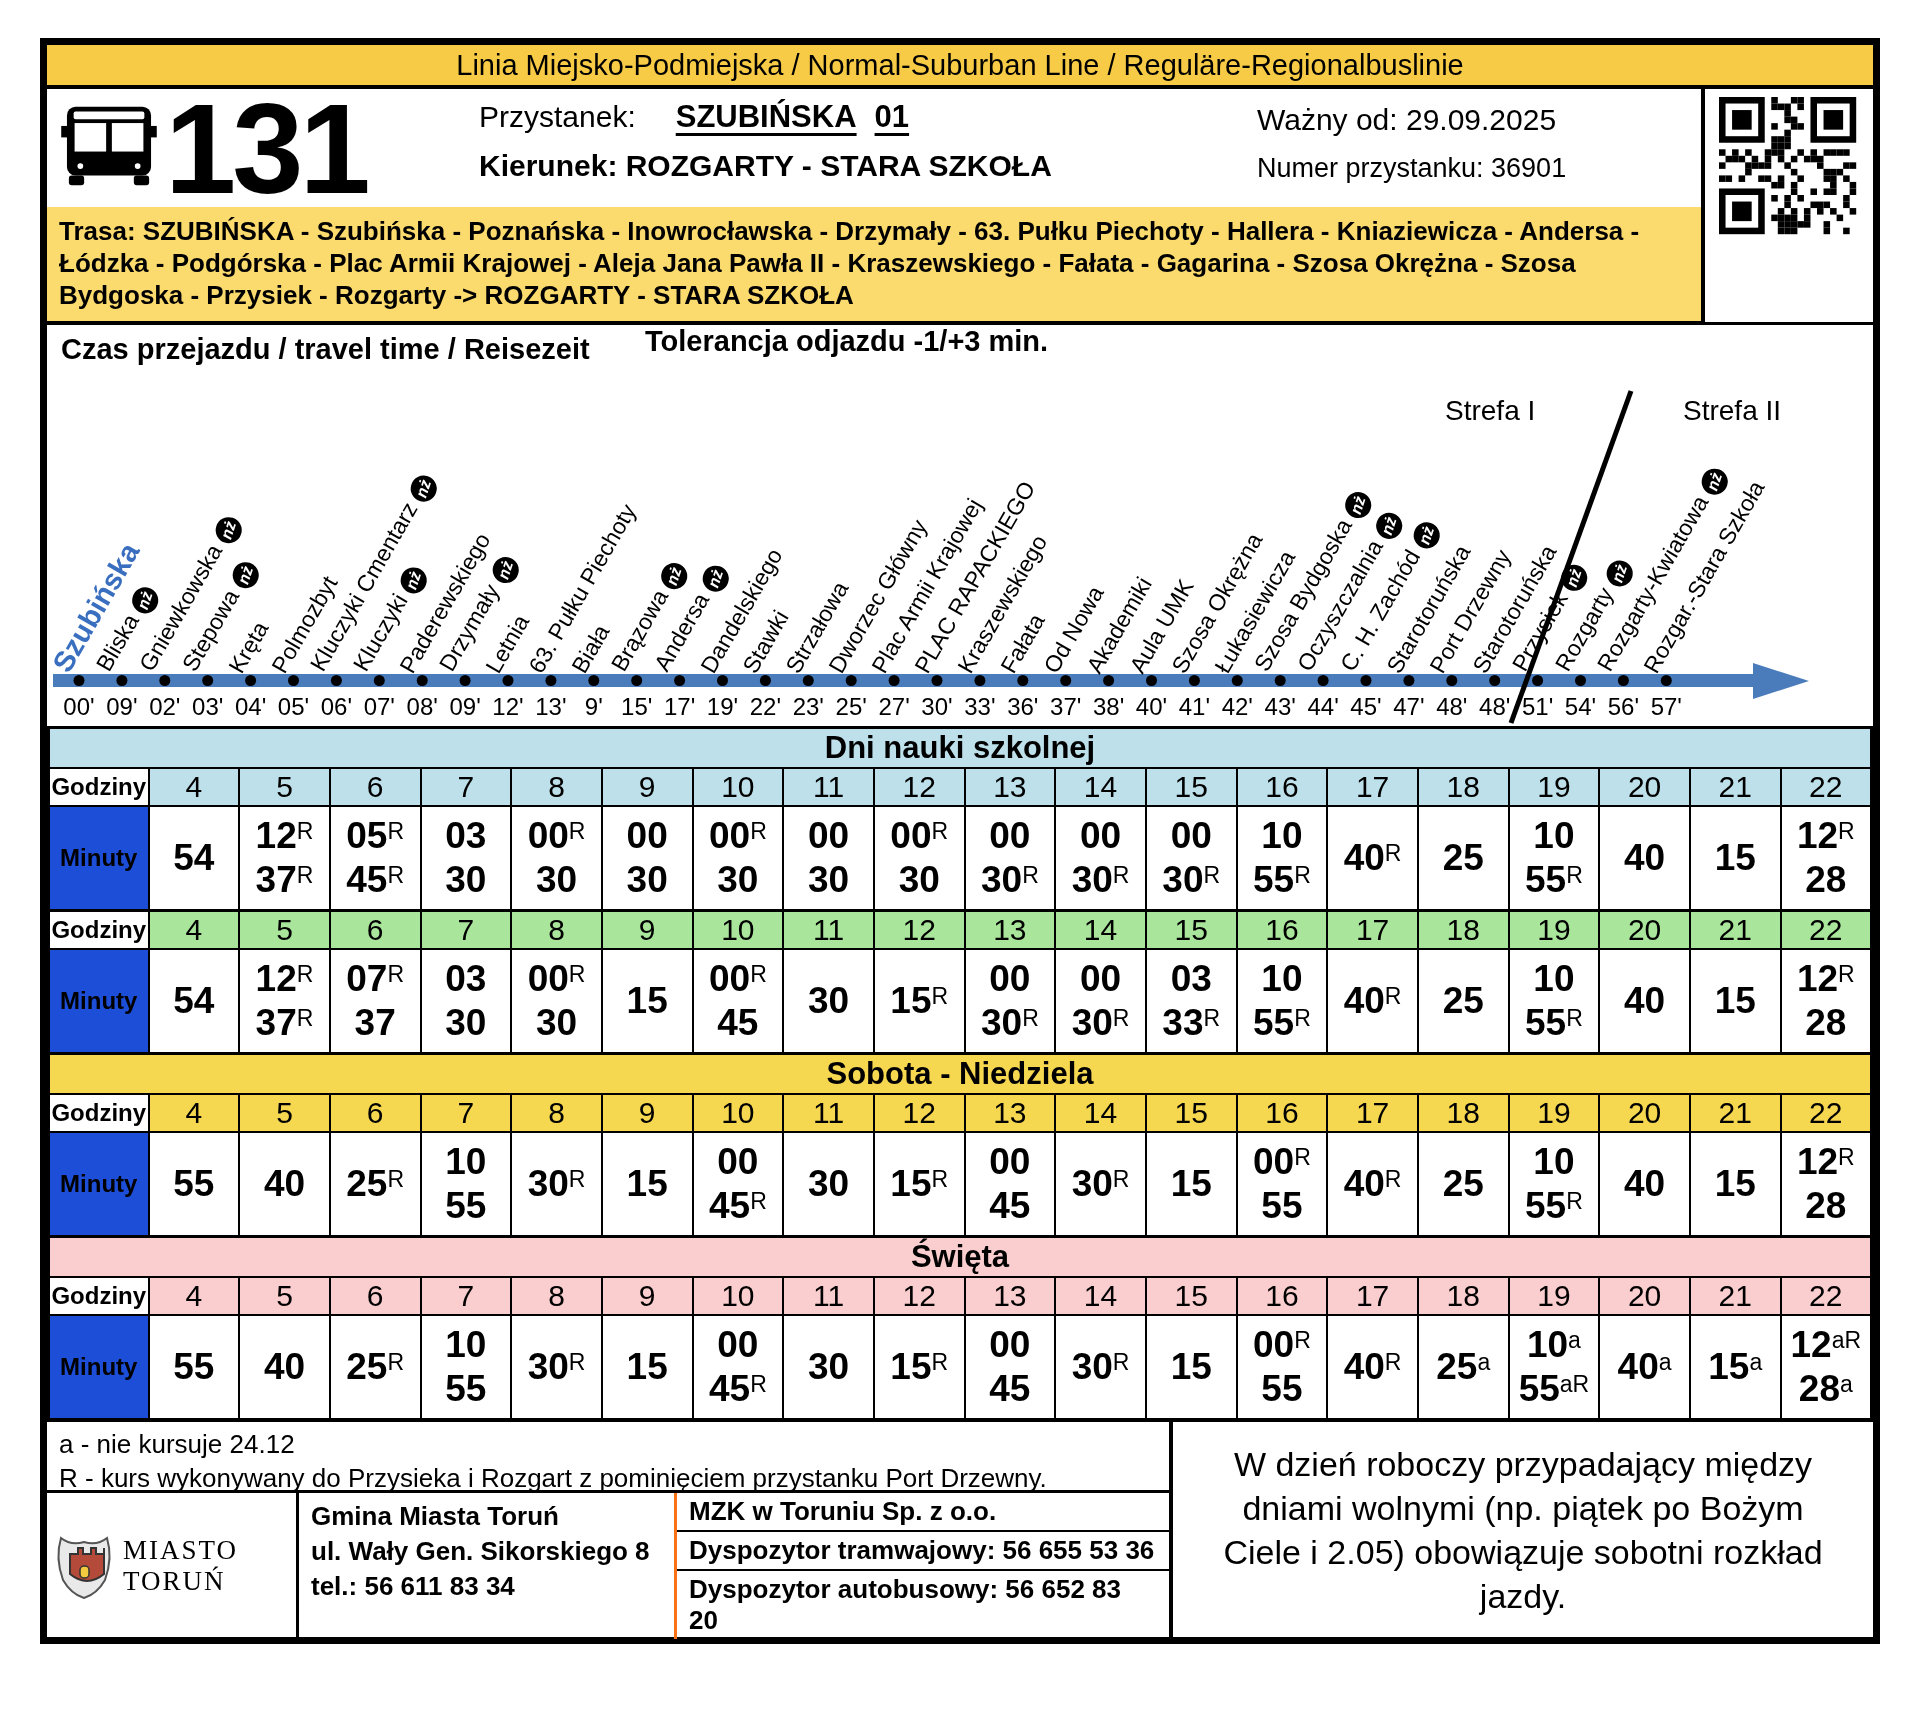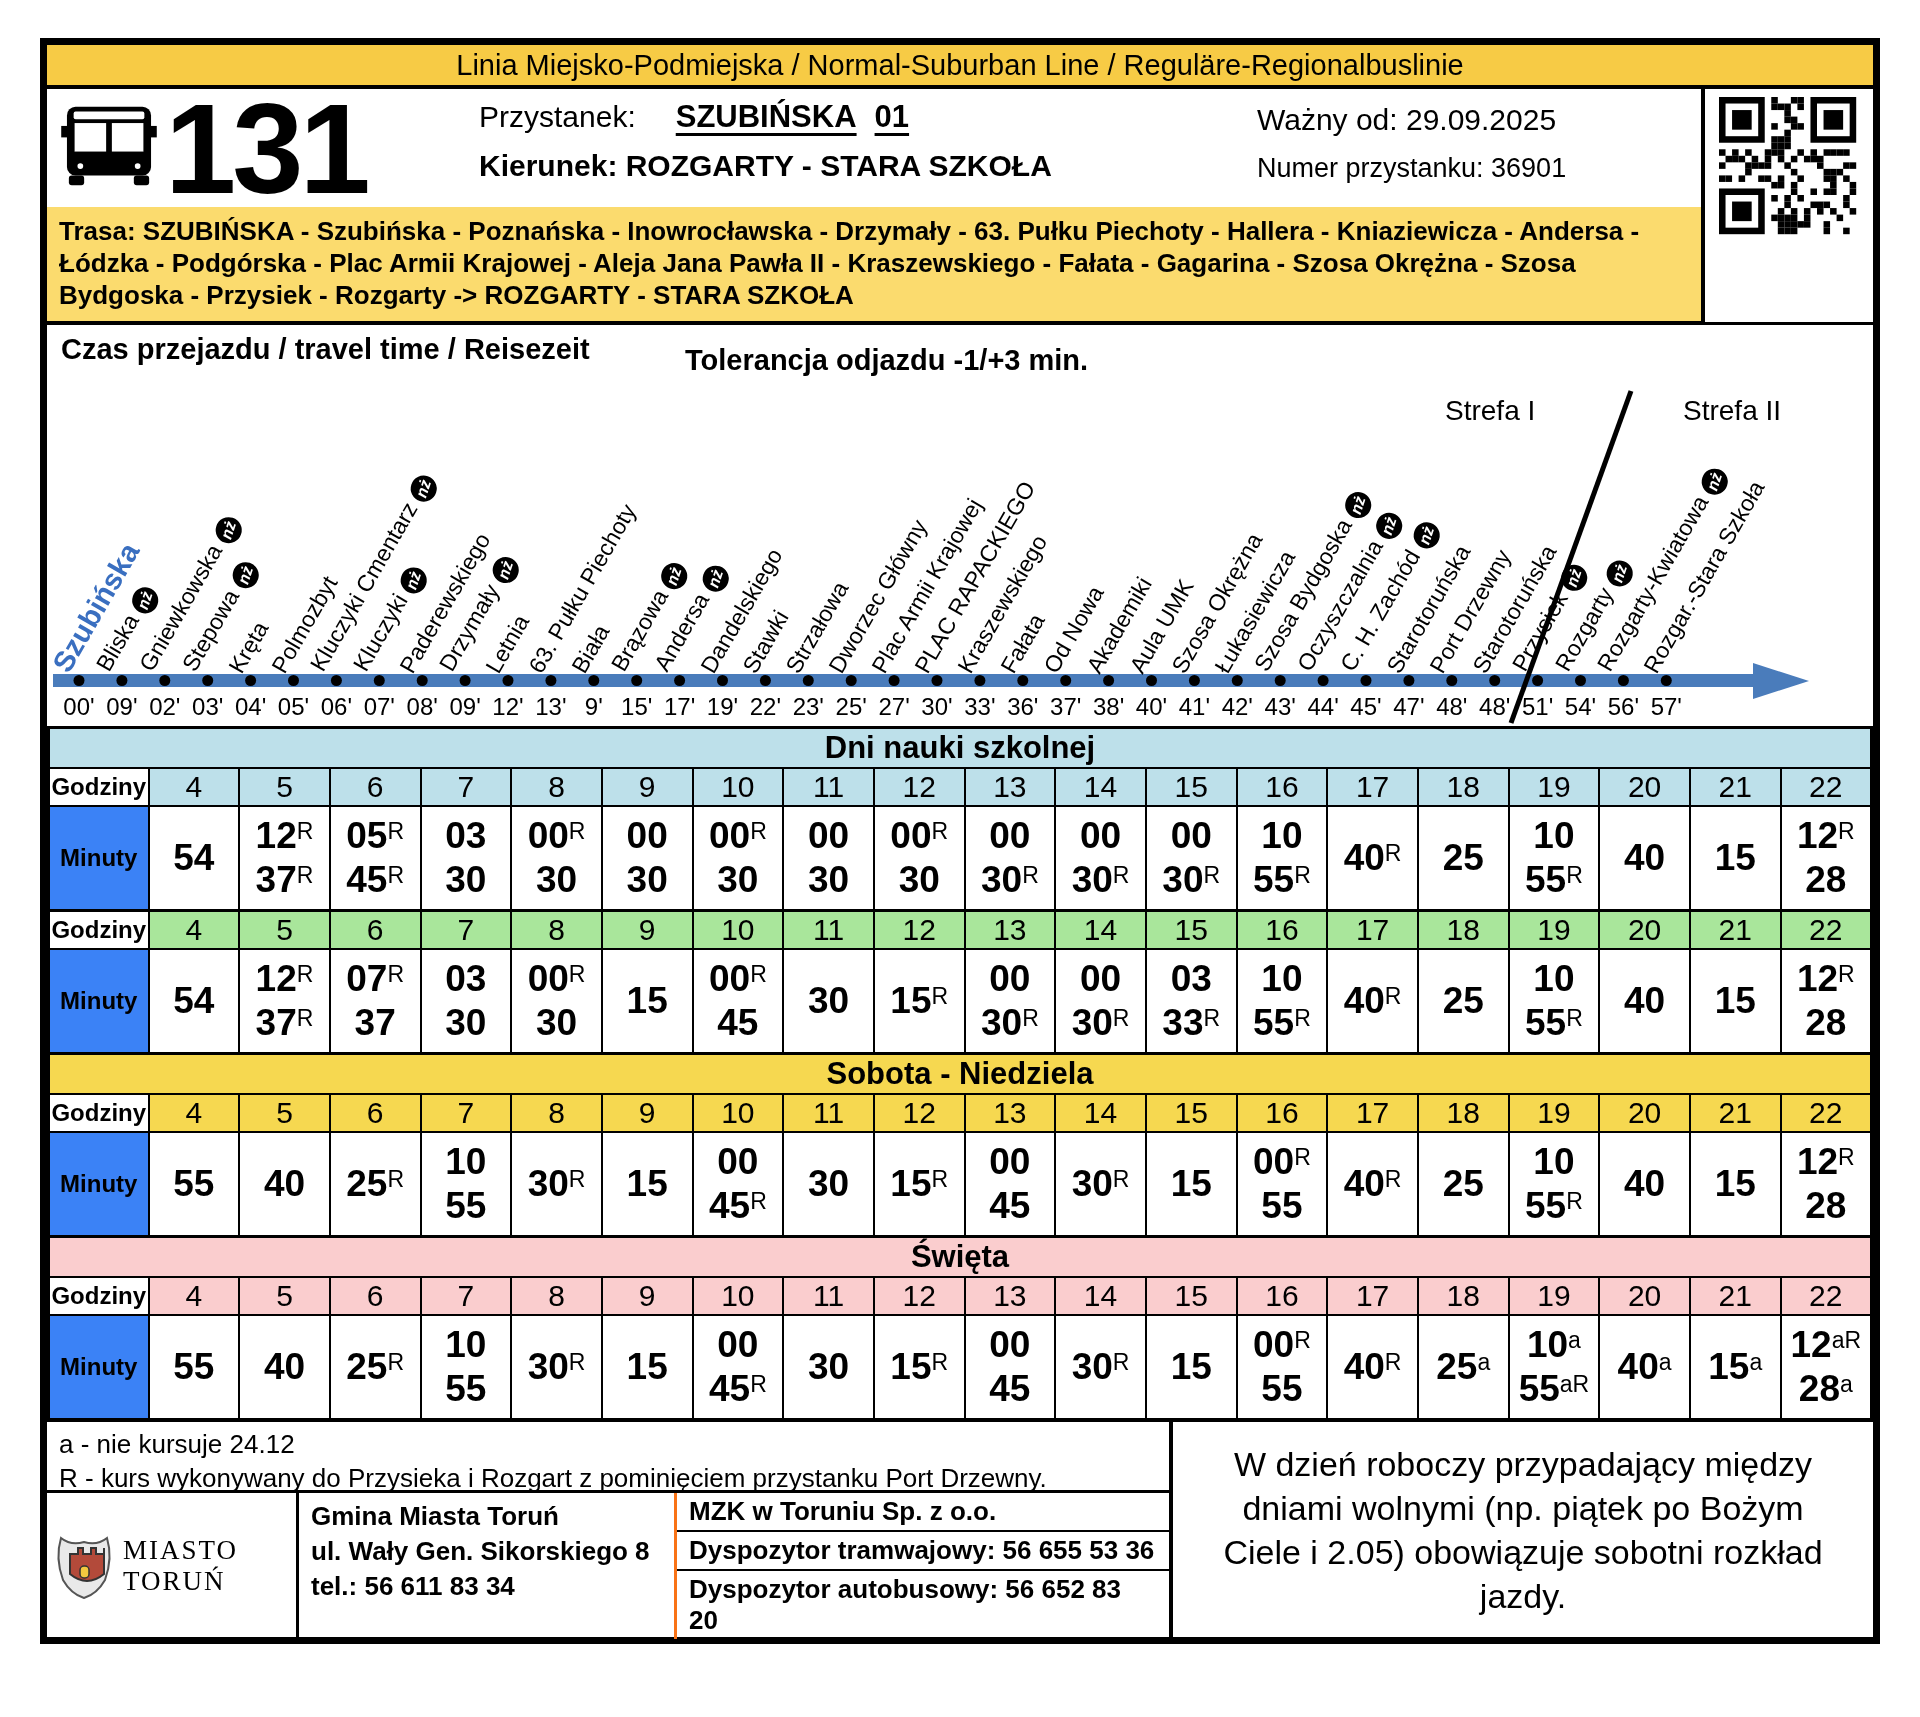--- a/index.html
+++ b/index.html
@@ -23,39 +23,39 @@
   .stop-number{font-size:27px;margin-top:16px;}
   .qr-zone{position:absolute;top:44px;right:0;width:168px;height:233px;background:#fff;border-left:4px solid #000;z-index:5;display:flex;justify-content:center;}
   .qr-zone svg{margin-top:8px;}
 
   
   .trasa{background:#FBDB6E;border-bottom:4px solid #000;padding:8px 196px 9px 12px;font-weight:bold;font-size:26px;line-height:1.24;}
 
   
   .czas-row{height:44px;position:relative;}
   .czas-title{position:absolute;left:14px;top:8px;font-weight:bold;font-size:29px;}
-  .tolerance{position:absolute;left:598px;top:19px;font-weight:bold;font-size:29px;margin-left:40px;}
+  .tolerance{position:absolute;left:598px;top:0;font-weight:bold;font-size:29px;}
 
   
   .diagram{position:relative;height:360px;overflow:hidden;}
   .diagram svg.axis{position:absolute;left:0;top:0;}
   .stop-label{position:absolute;bottom:52px;transform:rotate(-60deg);transform-origin:0 100%;white-space:nowrap;font-size:23px;line-height:1;}
   .stop-label.terminus{color:#3A6FC0;font-weight:bold;font-size:29px;}
   .nz-badge{display:inline-block;background:#000;color:#fff;font-style:italic;font-weight:bold;font-size:16px;border-radius:50%;padding:5px 4px;margin-left:7px;transform:rotate(-12deg);line-height:1;}
   .stop-time{position:absolute;top:324px;transform:translateX(-50%);font-size:24px;}
   .zone-label{position:absolute;top:26px;font-size:28px;}
 
   
   table.tt{border-collapse:collapse;width:1826px;table-layout:fixed;margin-top:-3px;}
   table.tt td{border:2px solid #000;text-align:center;vertical-align:middle;padding:0;}
   td.title-band{border-top:4px solid #000;border-bottom:3px solid #000;font-weight:bold;font-size:31px;height:38px;}
   td.axis-lbl{background:#fff;font-weight:bold;font-size:24px;}
   td.hour{font-size:30px;height:36px;}
   td.mins{vertical-align:top;height:102px;padding-top:3px;background:#fff;}
-  td.mins-lbl{vertical-align:top;padding-top:4px;background:#3b82f6;font-weight:bold;font-size:24px;}
+  td.mins-lbl{vertical-align:top;padding-top:4px;background:#1d4ed8;font-weight:bold;font-size:24px;}
   .min-line{font-size:37px;font-weight:bold;line-height:1.18;}
   .min-suf{font-size:23px;font-weight:400;vertical-align:9px;letter-spacing:0;}
   col.lblcol{width:100px;}
 
   
   .footer-area{display:grid;grid-template-columns:1126px 700px;border-top:1px solid #000;height:184px;}
   .footer-left{border-right:4px solid #000;display:flex;flex-direction:column;}
   .notes{padding:5px 12px 4px 12px;font-size:26px;line-height:1.32;height:68px;box-sizing:border-box;}
   .footer-boxes{flex:1;display:grid;grid-template-columns:252px 378px 1fr;border-top:3px solid #000;}
   .logo-box{display:flex;align-items:center;gap:8px;padding:6px;border-right:3px solid #000;}

